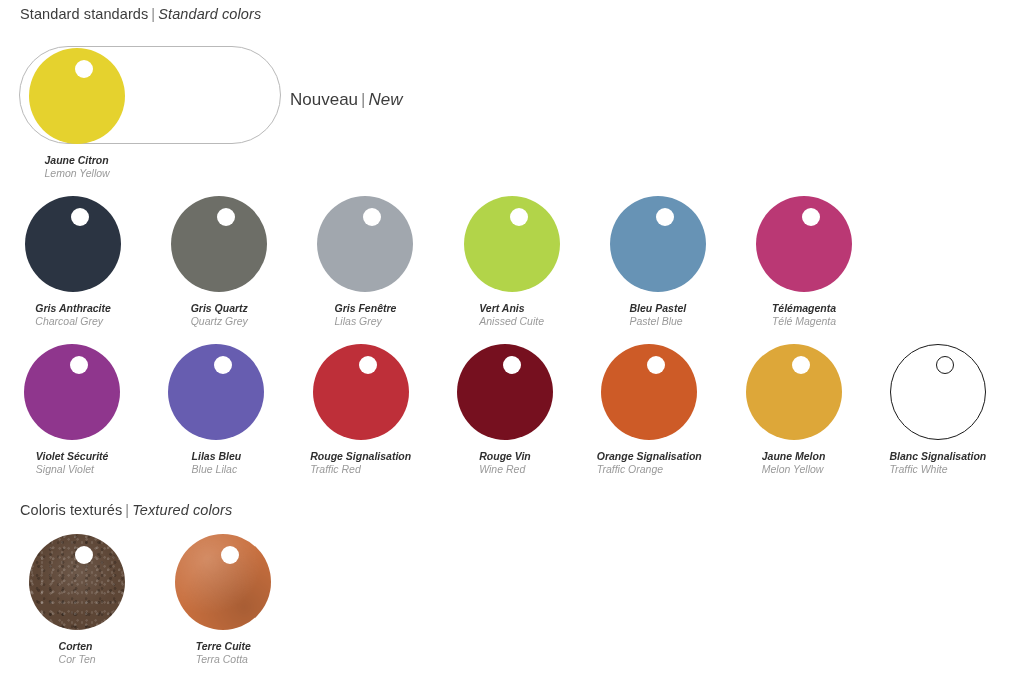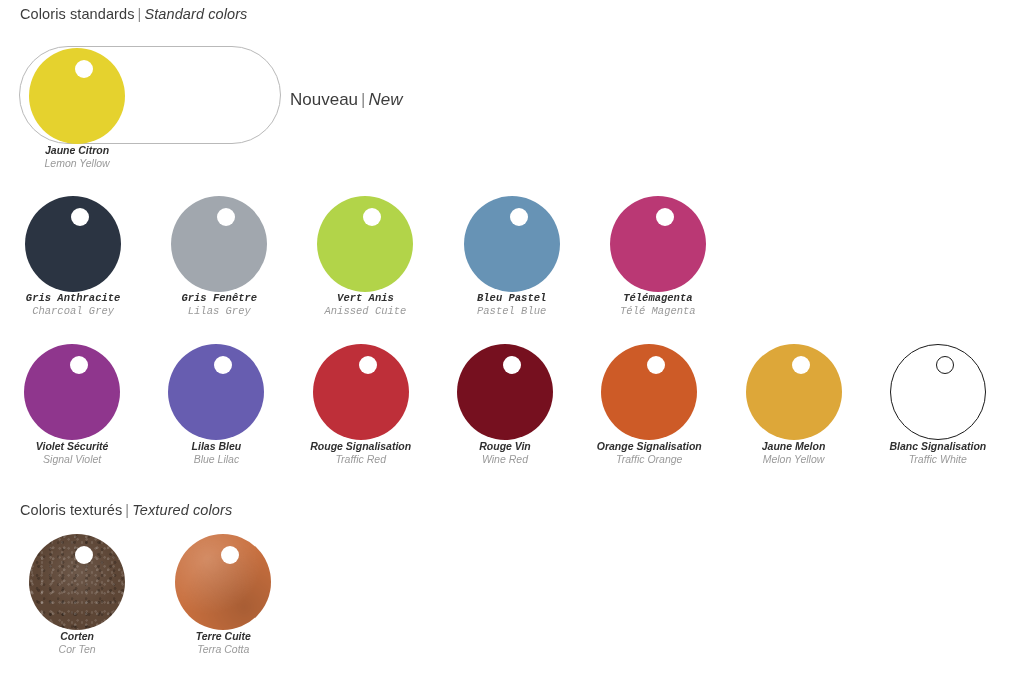--- a/index.html
+++ b/index.html
@@ -58,21 +58,21 @@
   
   .swatch-row {
     position: absolute;
     left: 0;
     width: 1010px;
     display: flex;
   }
   .swatch-row.cols7 .swatch-cell { width: 146.2px; }
   .swatch-row.cols2 .swatch-cell { width: 146.2px; }
   #row-new      { top: 48px; left: 4px; }
-  #row-standard-1 { top: 196px; left: 0px; font-family: Liberation Mono, monospace; }
+  #row-standard-1 { top: 196px; left: 0px; }
   #row-standard-2 { top: 344px; left: 0px; }
   #row-textured { top: 534px; left: 4px; }
 
   .swatch-cell {
     display: flex;
     flex-direction: column;
     align-items: center;
   }
 
   .disc-wrap {
@@ -129,21 +129,22 @@
       radial-gradient(circle at 40% 60%, rgba(255,255,255,.13) 0 1px, rgba(0,0,0,0) 1.5px),
       radial-gradient(circle at 80% 70%, rgba(0,0,0,.22) 0 1.2px, rgba(0,0,0,0) 1.7px),
       radial-gradient(circle at 30% 85%, rgba(255,255,255,.12) 0 1px, rgba(0,0,0,0) 1.5px),
       radial-gradient(circle at 8% 62%, rgba(0,0,0,.18) 0 1.1px, rgba(0,0,0,0) 1.6px),
       radial-gradient(circle at 50% 40%, rgba(255,255,255,.10), rgba(255,255,255,0) 55%);
     background-size: 11px 11px, 13px 13px, 9px 9px, 12px 12px, 10px 10px, 14px 14px, 100% 100%;
   }
 
   
   .labels {
-    text-align: center;
+    margin-top: 10px;
+    text-align: left;
     line-height: 1.22;
     white-space: nowrap;
   }
   .label-fr {
     font-size: 10.5px;
     font-style: italic;
     font-weight: 700;
     color: #2f2f2f;
     display: block;
   }
@@ -152,21 +153,21 @@
     font-style: italic;
     font-weight: 400;
     color: #9a9a9a;
     display: block;
   }
 </style>
 </head>
 <body>
 
 <div class="section-heading" id="heading-standard">
-  <span class="fr">Coloris standards</span><span class="sep">|</span><span class="en">Standard colors</span>
+  <span class="fr">Standard standards</span><span class="sep">|</span><span class="en">Standard colors</span>
 </div>
 
 <div id="new-group-outline"></div>
 <div id="new-group-label">
   <span class="fr">Nouveau</span><span class="sep">|</span><span class="en">New</span>
 </div>
 
 <div class="swatch-row cols2" id="row-new">
     <div class="swatch-cell">
       <div class="disc-wrap">
@@ -185,20 +186,30 @@
         <div class="disc" style="background: rgb(43, 52, 66);"></div>
         <div class="hole"></div>
       </div>
       <div class="labels">
         <span class="label-fr">Gris Anthracite</span>
         <span class="label-en">Charcoal Grey</span>
       </div>
     </div>
     <div class="swatch-cell">
       <div class="disc-wrap">
+        <div class="disc" style="background: rgb(109, 110, 103);"></div>
+        <div class="hole"></div>
+      </div>
+      <div class="labels">
+        <span class="label-fr">Gris Quartz</span>
+        <span class="label-en">Quartz Grey</span>
+      </div>
+    </div>
+    <div class="swatch-cell">
+      <div class="disc-wrap">
         <div class="disc" style="background: rgb(161, 167, 174);"></div>
         <div class="hole"></div>
       </div>
       <div class="labels">
         <span class="label-fr">Gris Fenêtre</span>
         <span class="label-en">Lilas Grey</span>
       </div>
     </div>
     <div class="swatch-cell">
       <div class="disc-wrap">

